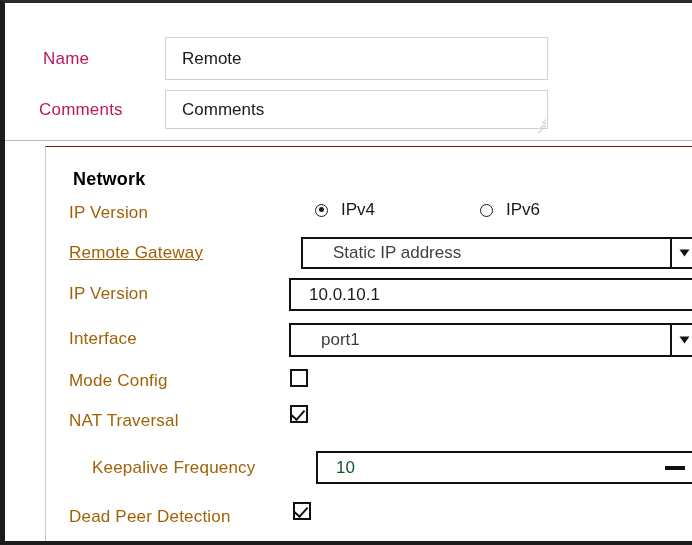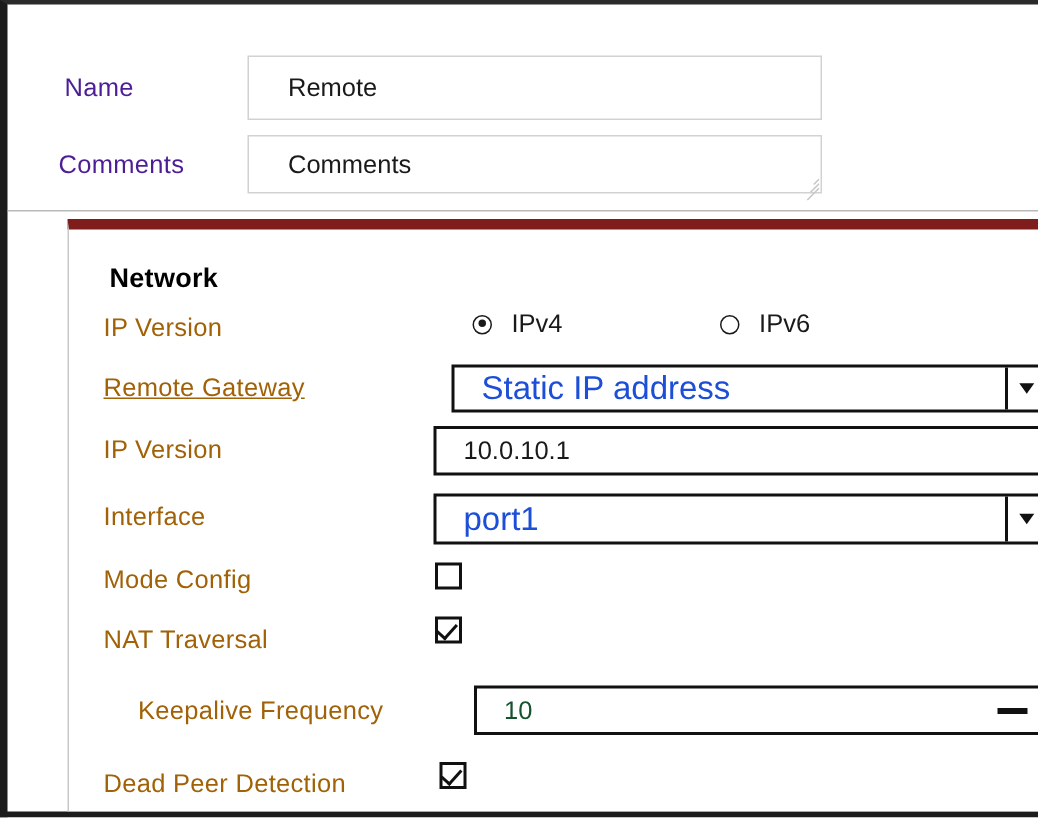--- a/index.html
+++ b/index.html
@@ -39,37 +39,37 @@
     left: 0;
     right: 0;
     top: 137px;
     height: 1px;
     background: #b9b9b9;
   }
 
   .field-label {
     position: absolute;
     font-size: 17px;
-    color: #4c1d95;
+    color: #be185d;
     white-space: nowrap;
     letter-spacing: 0.2px;
   }
 
   .lbl-name   { left: 38px; top: 46px; }
   .lbl-comments { left: 34px; top: 97px; }
 
   .text-input {
     position: absolute;
     box-sizing: border-box;
     background: #ffffff;
     border: 1px solid #d2d2d2;
     font-family: "Liberation Sans", sans-serif;
     font-size: 17px;
     color: #1a1a1a;
-    padding: 0 0 0 26px;
+    padding: 0 0 0 16px;
     outline: none;
   }
 
   .inp-name {
     left: 160px;
     top: 34px;
     width: 383px;
     height: 43px;
     line-height: 41px;
   }
@@ -103,21 +103,21 @@
   .resize-grip i:nth-child(3) { bottom: 8px;  width: 5px;  }
 
   
   .panel {
     position: absolute;
     left: 40px;
     top: 143px;
     right: 0;
     bottom: 0;
     border-left: 1px solid #c9c9c9;
-    border-top: 7px solid #7f1d1d;
+    border-top: 1px solid #7f1d1d;
     background: #ffffff;
     box-sizing: border-box;
   }
 
   .panel-title {
     position: absolute;
     left: 27px;
     top: 22px;
     font-size: 18px;
     font-weight: bold;
@@ -187,23 +187,23 @@
   .select-box {
     position: absolute;
     box-sizing: border-box;
     border: 2px solid #111111;
     background: #ffffff;
     display: flex;
     align-items: center;
   }
   .select-value {
     flex: 1 1 auto;
-    padding-left: 18px;
-    font-size: 22px;
-    color: #1d4ed8;
+    padding-left: 30px;
+    font-size: 17px;
+    color: #404040;
     white-space: nowrap;
     overflow: hidden;
   }
   .select-arrow {
     flex: 0 0 auto;
     width: 24px;
     align-self: stretch;
     border-left: 2px solid #111111;
     display: flex;
     align-items: center;

